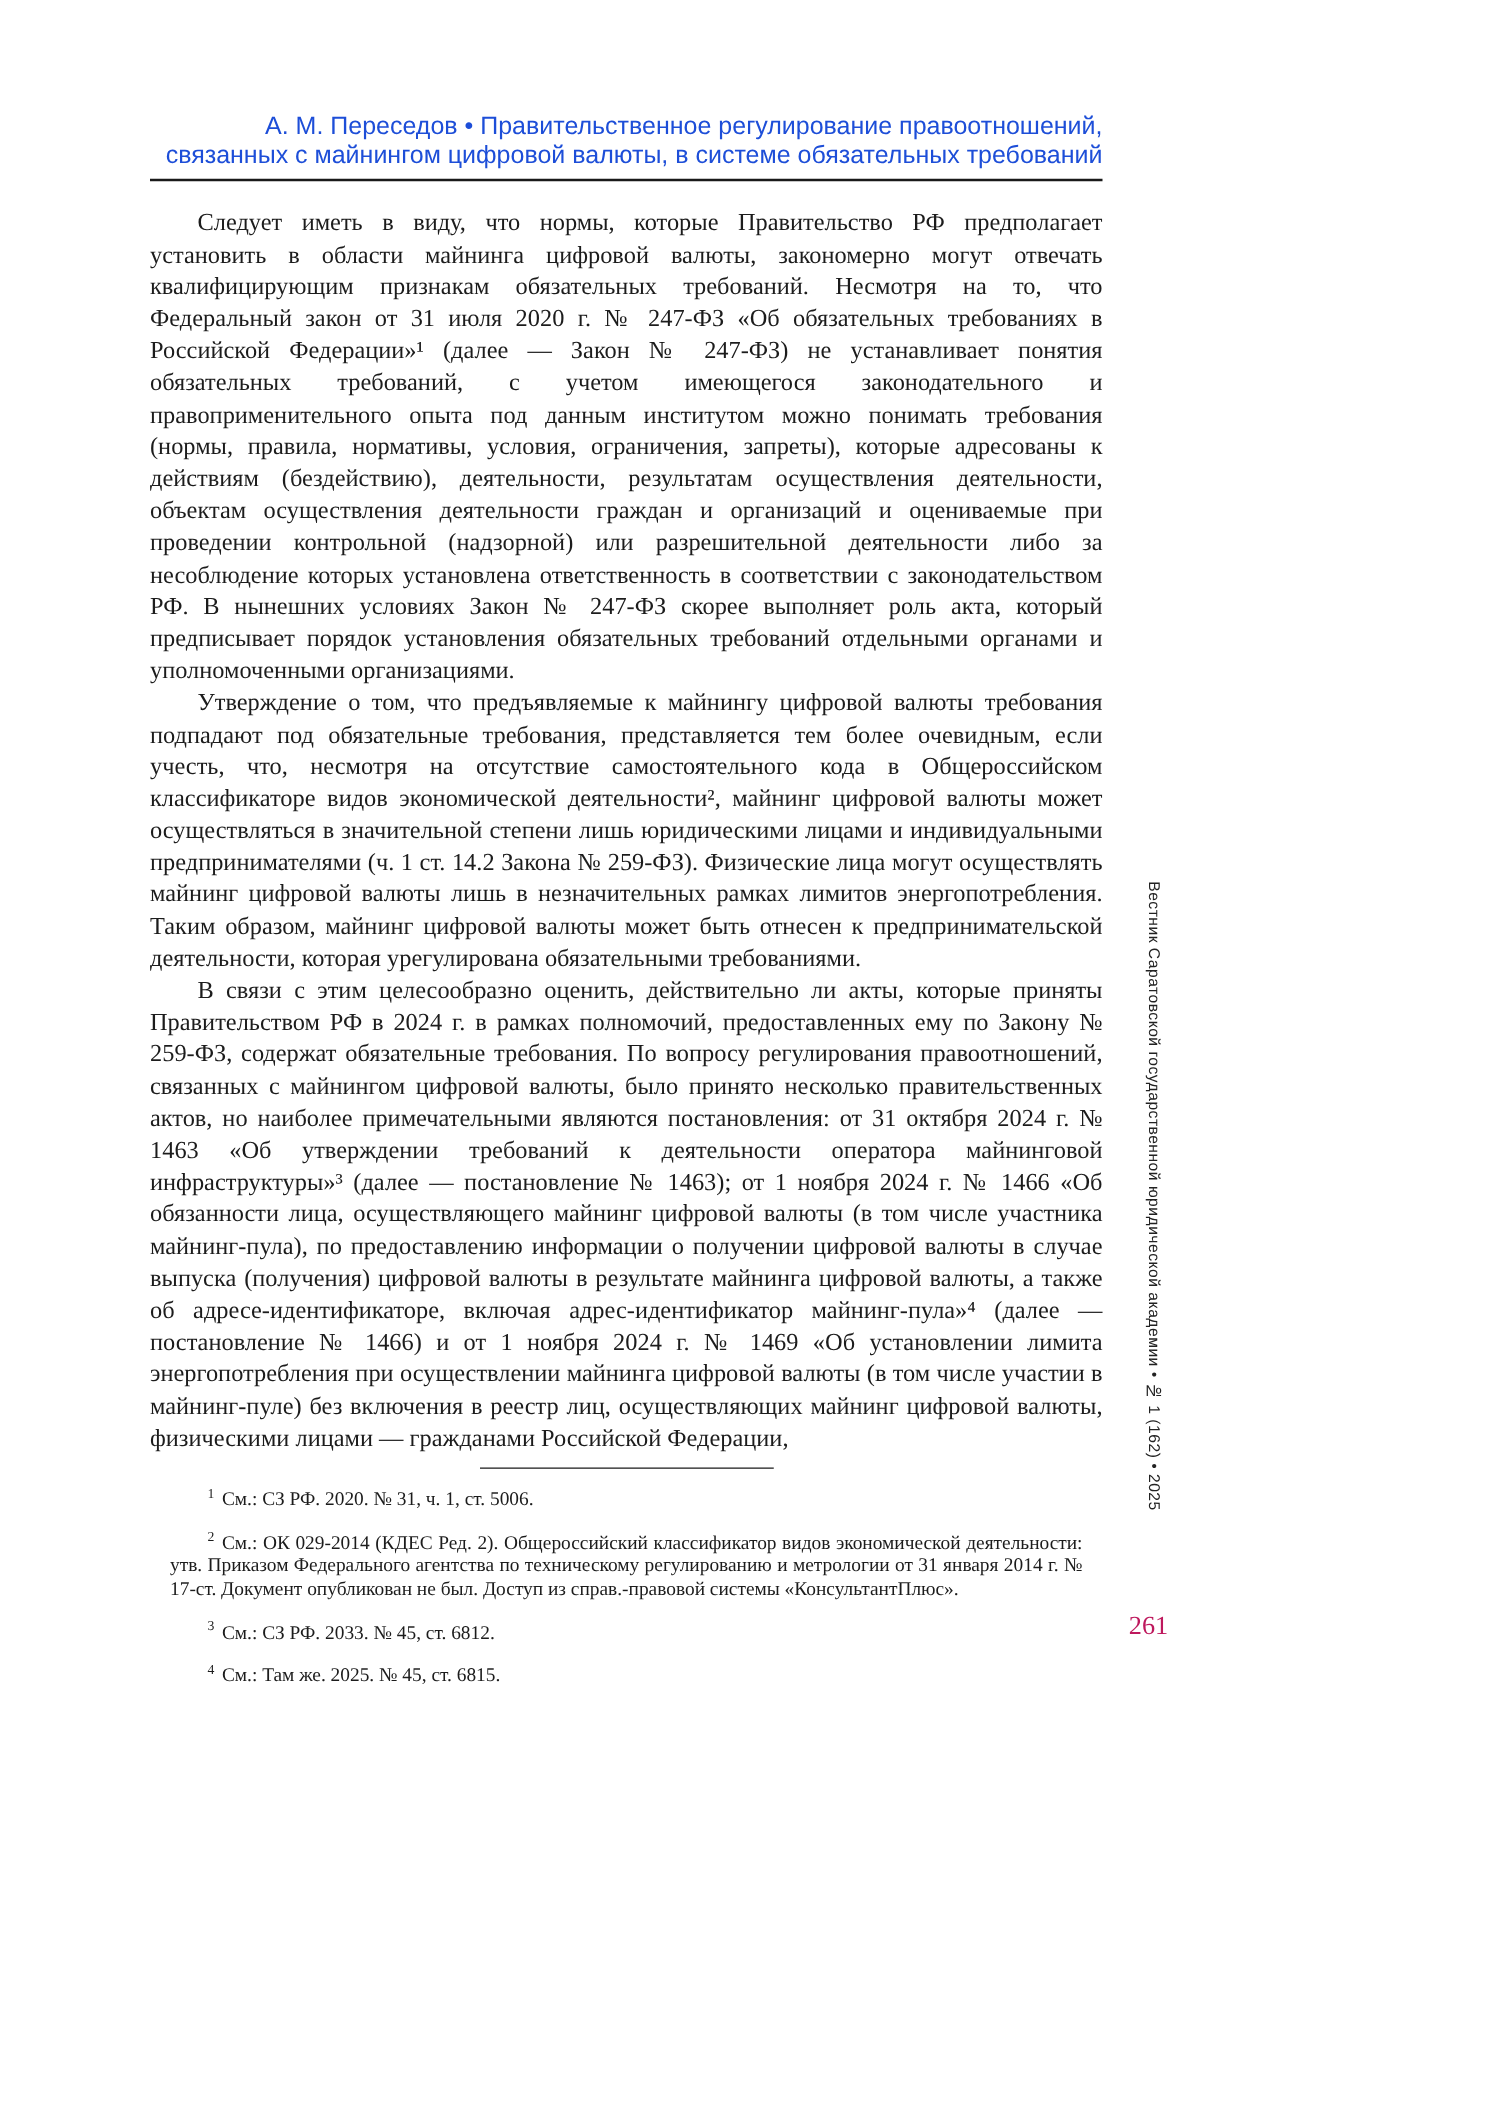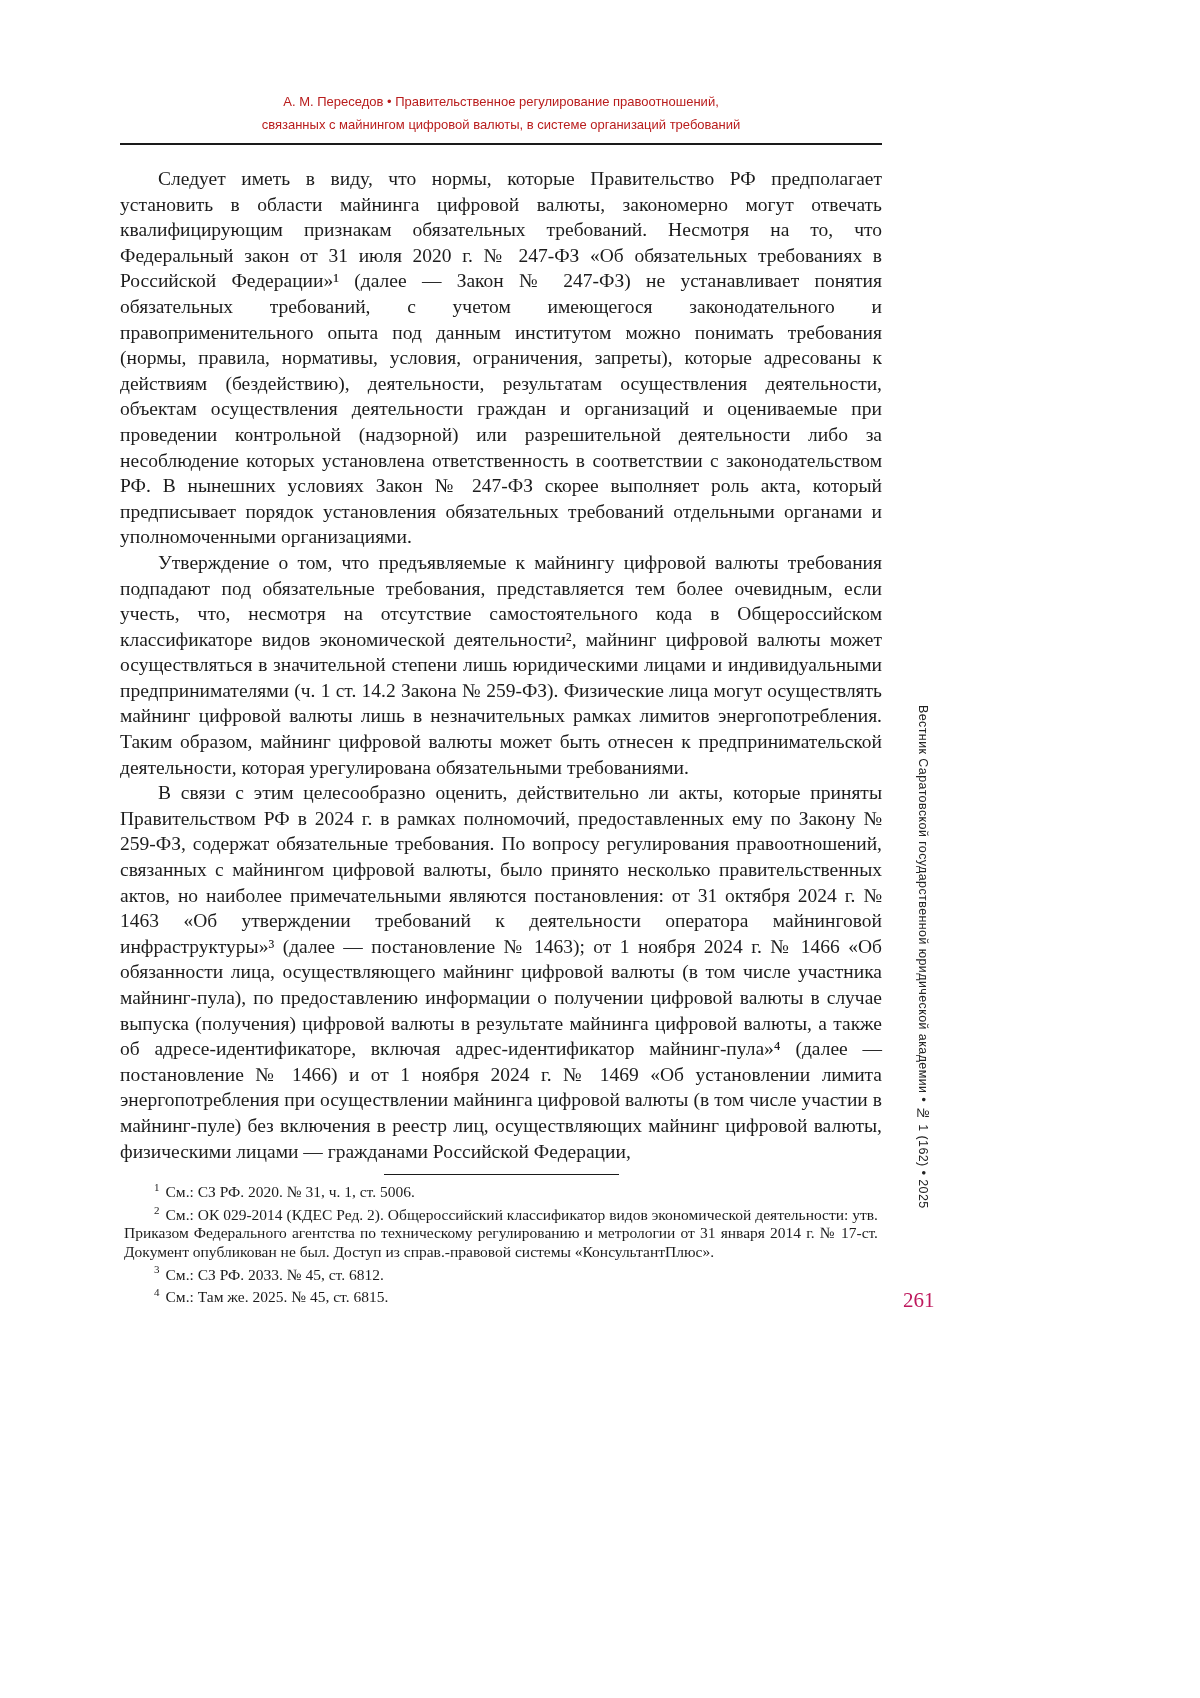--- a/index.html
+++ b/index.html
@@ -17,24 +17,24 @@
     overflow: hidden;
   }
   .text-column {
     position: absolute;
     left: 120px;
     top: 90px;
     width: 762px;
   }
   .running-head {
     font-family: "Liberation Sans", sans-serif;
-    font-size: 13px;
+    font-size: 20px;
     line-height: 23px;
-    text-align: center;
-    color: #b91c1c;
+    text-align: right;
+    color: #1d4ed8;
   }
   .head-rule {
     margin-top: 7px;
     border: none;
     border-top: 2px solid #1a1a1a;
     height: 0;
   }
   .body-text {
     margin-top: 21px;
     font-size: 19.5px;
@@ -56,21 +56,21 @@
   }
   .footnotes {
     margin-top: 7px;
     font-size: 15.5px;
     line-height: 18.6px;
     text-align: justify;
     hyphens: auto;
     -webkit-hyphens: auto;
   }
   .footnotes p.fn {
-    margin: 4px;
+    margin: 16px;
     text-indent: 30px;
   }
   .fn-marker {
     font-size: 11px;
     line-height: 0;
     vertical-align: super;
     margin-right: 6px;
   }
   .sidebar-vertical {
     position: absolute;
@@ -94,21 +94,21 @@
 </style>
 </head>
 <body>
 
 <div class="page">
 
   <div class="text-column">
 
     <div class="running-head">
       <div>А. М. Переседов  •  Правительственное регулирование правоотношений,</div>
-      <div>связанных с майнингом цифровой валюты, в системе организаций требований</div>
+      <div>связанных с майнингом цифровой валюты, в системе обязательных требований</div>
     </div>
 
     <hr class="head-rule">
 
     <div class="body-text" lang="ru">
       <p class="para">Следует иметь в виду, что нормы, которые Правительство РФ предполагает установить в области майнинга цифровой валюты, закономерно могут отвечать квалифицирующим признакам обязательных требований. Несмотря на то, что Федеральный закон от 31 июля 2020 г. № 247-ФЗ «Об обязательных требованиях в Российской Федерации»¹ (далее — Закон № 247-ФЗ) не устанавливает понятия обязательных требований, с учетом имеющегося законодательного и правоприменительного опыта под данным институтом можно понимать требования (нормы, правила, нормативы, условия, ограничения, запреты), которые адресованы к действиям (бездействию), деятельности, результатам осуществления деятельности, объектам осуществления деятельности граждан и организаций и оцениваемые при проведении контрольной (надзорной) или разрешительной деятельности либо за несоблюдение которых установлена ответственность в соответствии с законодательством РФ. В нынешних условиях Закон № 247-ФЗ скорее выполняет роль акта, который предписывает порядок установления обязательных требований отдельными органами и уполномоченными организациями.</p>
       <p class="para">Утверждение о том, что предъявляемые к майнингу цифровой валюты требования подпадают под обязательные требования, представляется тем более очевидным, если учесть, что, несмотря на отсутствие самостоятельного кода в Общероссийском классификаторе видов экономической деятельности², майнинг цифровой валюты может осуществляться в значительной степени лишь юридическими лицами и индивидуальными предпринимателями (ч. 1 ст. 14.2 Закона № 259-ФЗ). Физические лица могут осуществлять майнинг цифровой валюты лишь в незначительных рамках лимитов энергопотребления. Таким образом, майнинг цифровой валюты может быть отнесен к предпринимательской деятельности, которая урегулирована обязательными требованиями.</p>
       <p class="para">В связи с этим целесообразно оценить, действительно ли акты, которые приняты Правительством РФ в 2024 г. в рамках полномочий, предоставленных ему по Закону № 259-ФЗ, содержат обязательные требования. По вопросу регулирования правоотношений, связанных с майнингом цифровой валюты, было принято несколько правительственных актов, но наиболее примечательными являются постановления: от 31 октября 2024 г. № 1463 «Об утверждении требований к деятельности оператора майнинговой инфраструктуры»³ (далее — постановление № 1463); от 1 ноября 2024 г. № 1466 «Об обязанности лица, осуществляющего майнинг цифровой валюты (в том числе участника майнинг-пула), по предоставлению информации о получении цифровой валюты в случае выпуска (получения) цифровой валюты в результате майнинга цифровой валюты, а также об адресе-идентификаторе, включая адрес-идентификатор майнинг-пула»⁴ (далее — постановление № 1466) и от 1 ноября 2024 г. № 1469 «Об установлении лимита энергопотребления при осуществлении майнинга цифровой валюты (в том числе участии в майнинг-пуле) без включения в реестр лиц, осуществляющих майнинг цифровой валюты, физическими лицами — гражданами Российской Федерации,</p>
     </div>
 

